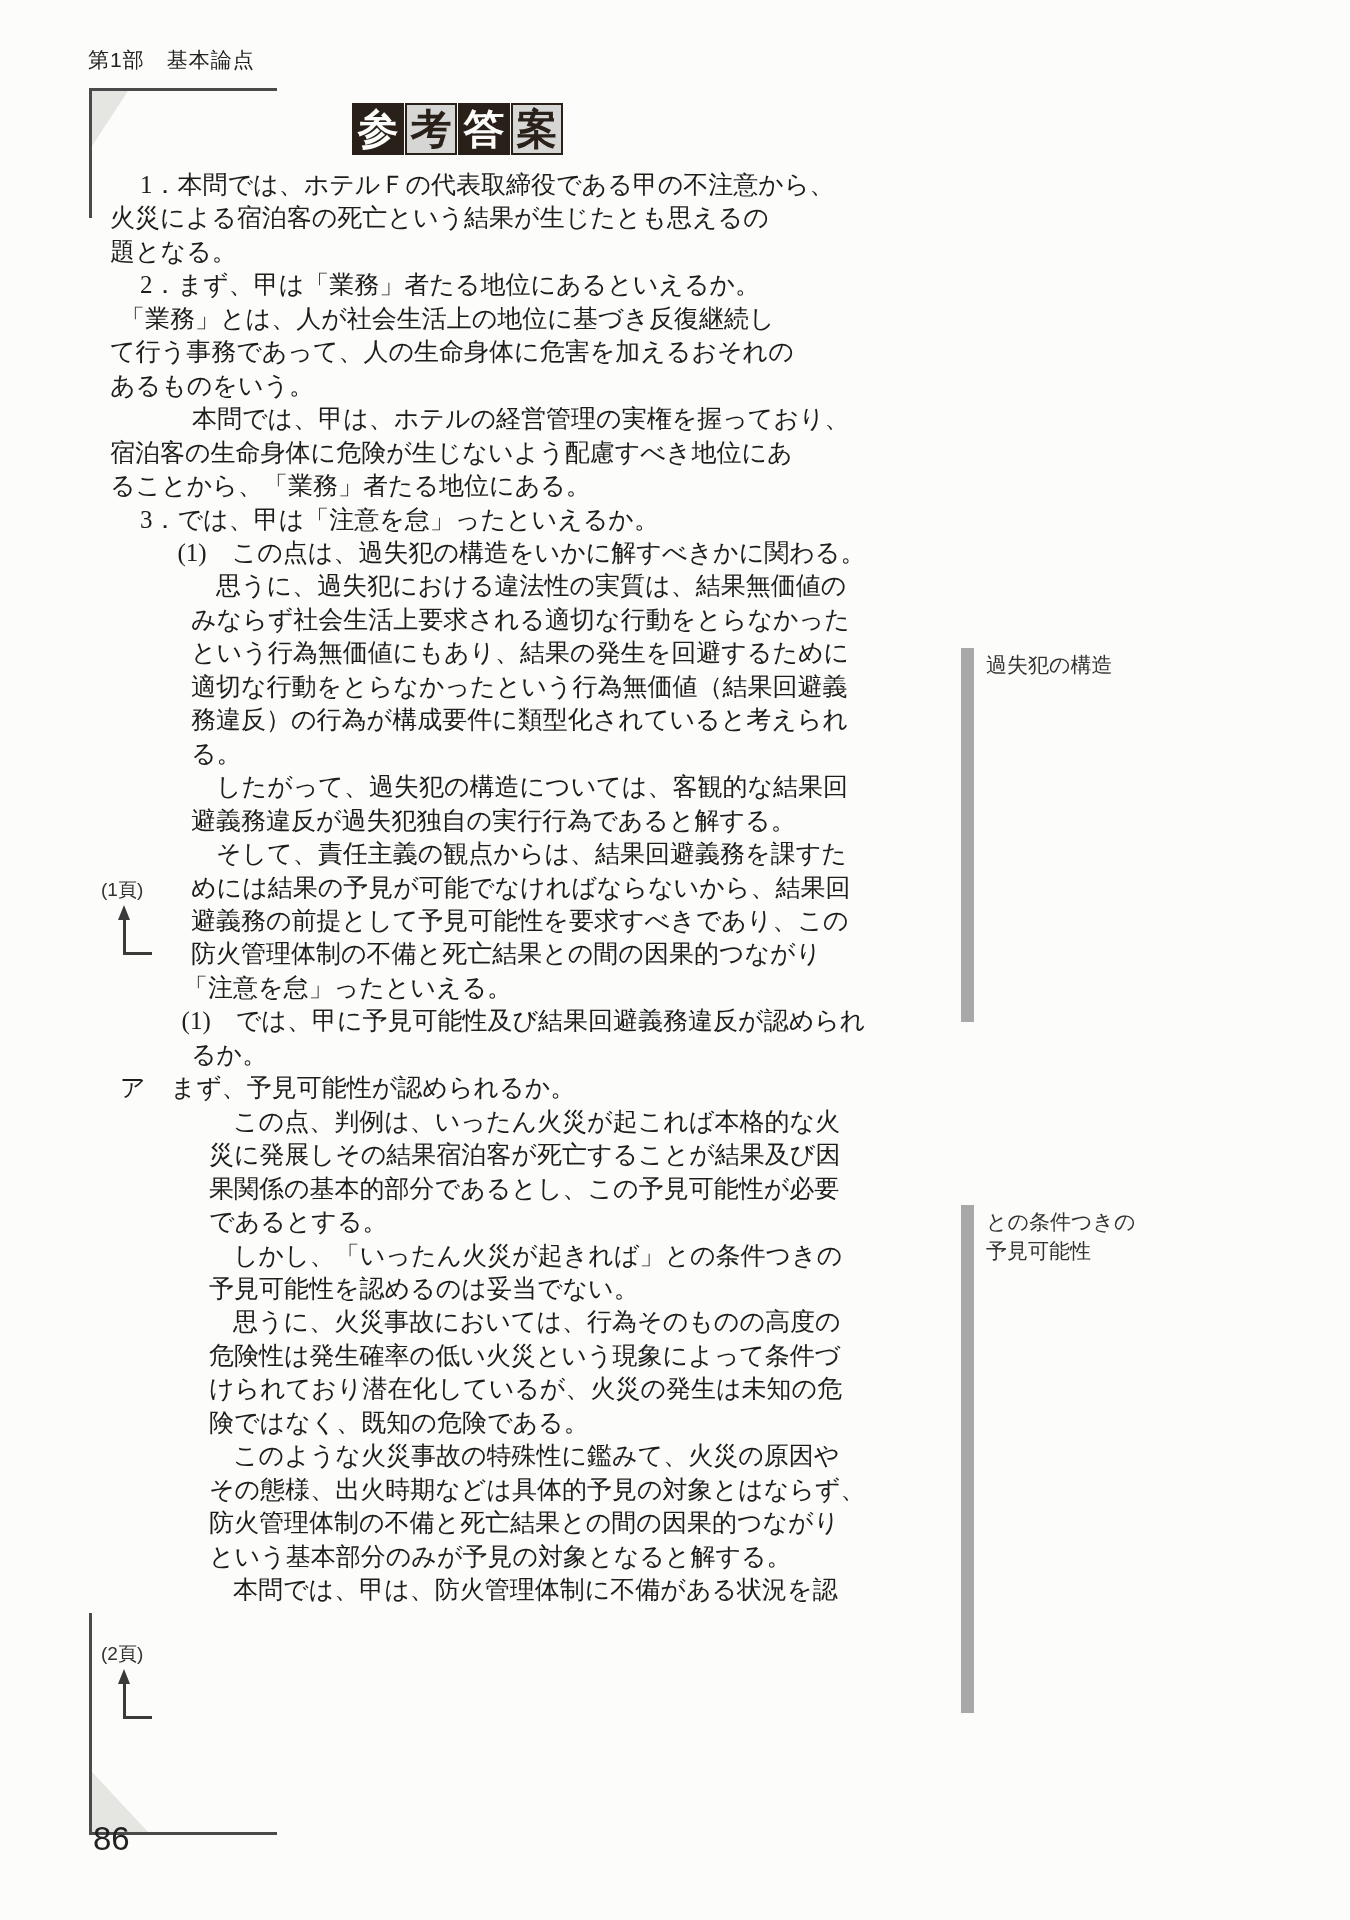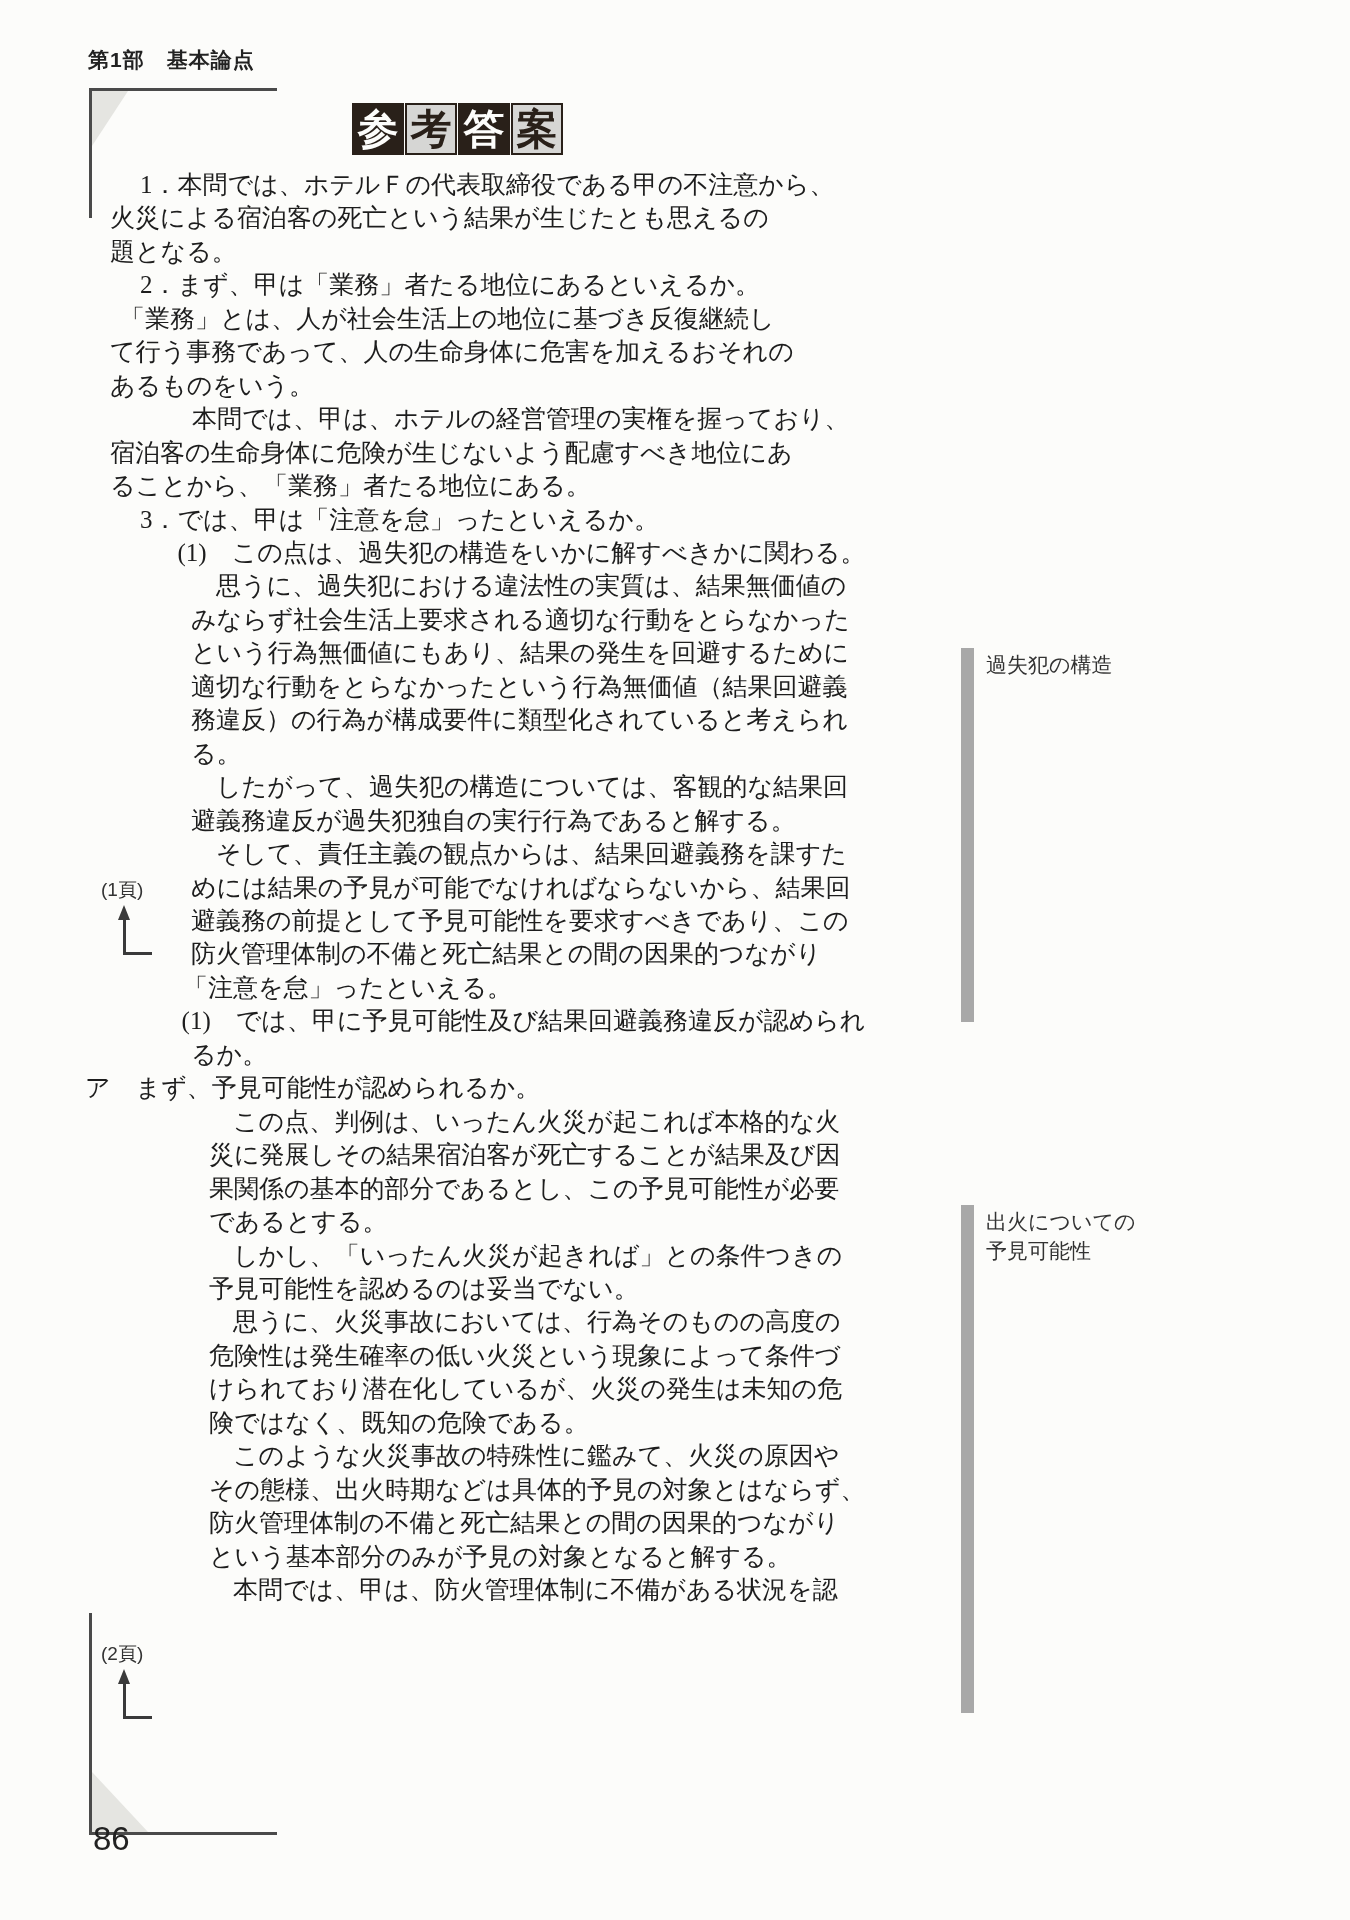--- a/index.html
+++ b/index.html
@@ -8,21 +8,21 @@
     width:1350px;height:1920px;
     background:#fcfcfa;
     overflow:hidden;
     font-family:"Liberation Serif","DejaVu Serif",serif;
     color:#1d1d1d;
   }
   
   .section-header{
     position:absolute;left:88px;top:46px;
     font-family:"Liberation Sans","DejaVu Sans",sans-serif;
-    font-size:21px;color:#222;letter-spacing:1px;white-space:nowrap;font-weight:bold;
+    font-size:21px;color:#222;letter-spacing:1px;white-space:nowrap;
   }
   
   .rule-top-h{position:absolute;left:89px;top:88px;width:188px;height:3px;background:#4a4a4a;}
   .rule-top-v{position:absolute;left:89px;top:88px;width:3px;height:130px;background:#4a4a4a;}
   .tri-top{position:absolute;left:92px;top:91px;width:0;height:0;
     border-top:55px solid #e5e5e1;border-right:36px solid transparent;}
   
   .title{position:absolute;left:352px;top:103px;display:flex;gap:1px;}
   .tbox{
     width:52px;height:52px;box-sizing:border-box;
@@ -36,21 +36,21 @@
   .body-text{position:absolute;left:0;top:168px;font-size:25px;line-height:33.45px;}
   .line{white-space:nowrap;}
   .ind-n0 {padding-left:140px;}
   .ind-c0 {padding-left:110px;}
   .ind-p0 {padding-left:192px;}
   .ind-p0b{padding-left:120px;}
   .ind-s1 {padding-left:157px;text-align:right;}
   .ind-c1 {padding-left:191px;}
   .ind-c1b{padding-left:183px;}
   .ind-p1 {padding-left:216px;}
-  .ind-a  {padding-left:85px;}
+  .ind-a  {padding-left:120px;}
   .ind-c2 {padding-left:209px;}
   .ind-p2 {padding-left:233px;}
   
   .mbar{position:absolute;left:961px;width:13px;background:#a8a8a8;}
   .mbar1{top:648px;height:374px;}
   .mbar2{top:1205px;height:508px;}
   .mnote{
     position:absolute;left:986px;
     font-family:"Liberation Sans","DejaVu Sans",sans-serif;
     font-size:21px;color:#333;line-height:29px;white-space:nowrap;
@@ -144,21 +144,21 @@
       <div class="line ind-c2">防火管理体制の不備と死亡結果との間の因果的つながり</div>
       <div class="line ind-c2">という基本部分のみが予見の対象となると解する。</div>
       <div class="line ind-p2">本問では、甲は、防火管理体制に不備がある状況を認</div>
     </div>
 
   <div class="mbar mbar1"></div>
   <div class="mnote mnote1">過失犯の構造</div>
 
   <div class="mbar mbar2"></div>
   <div class="mnote mnote2">
-    <div>出火についての</div>
+    <div>との条件つきの</div>
     <div>予見可能性</div>
   </div>
 
   <div class="pmarker pm1">
     <div class="pm-label">(1頁)</div>
     <div class="pm-head"></div>
     <div class="pm-stem"></div>
     <div class="pm-foot"></div>
   </div>
 

